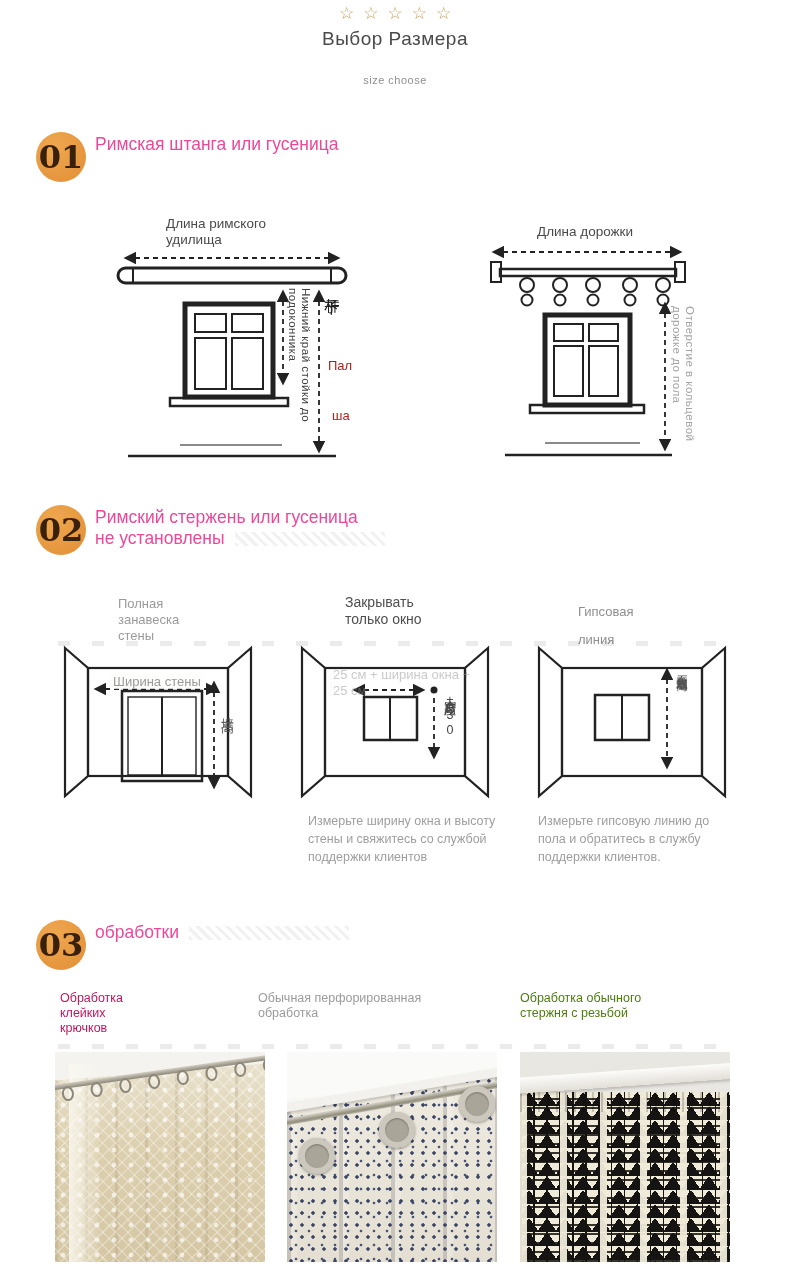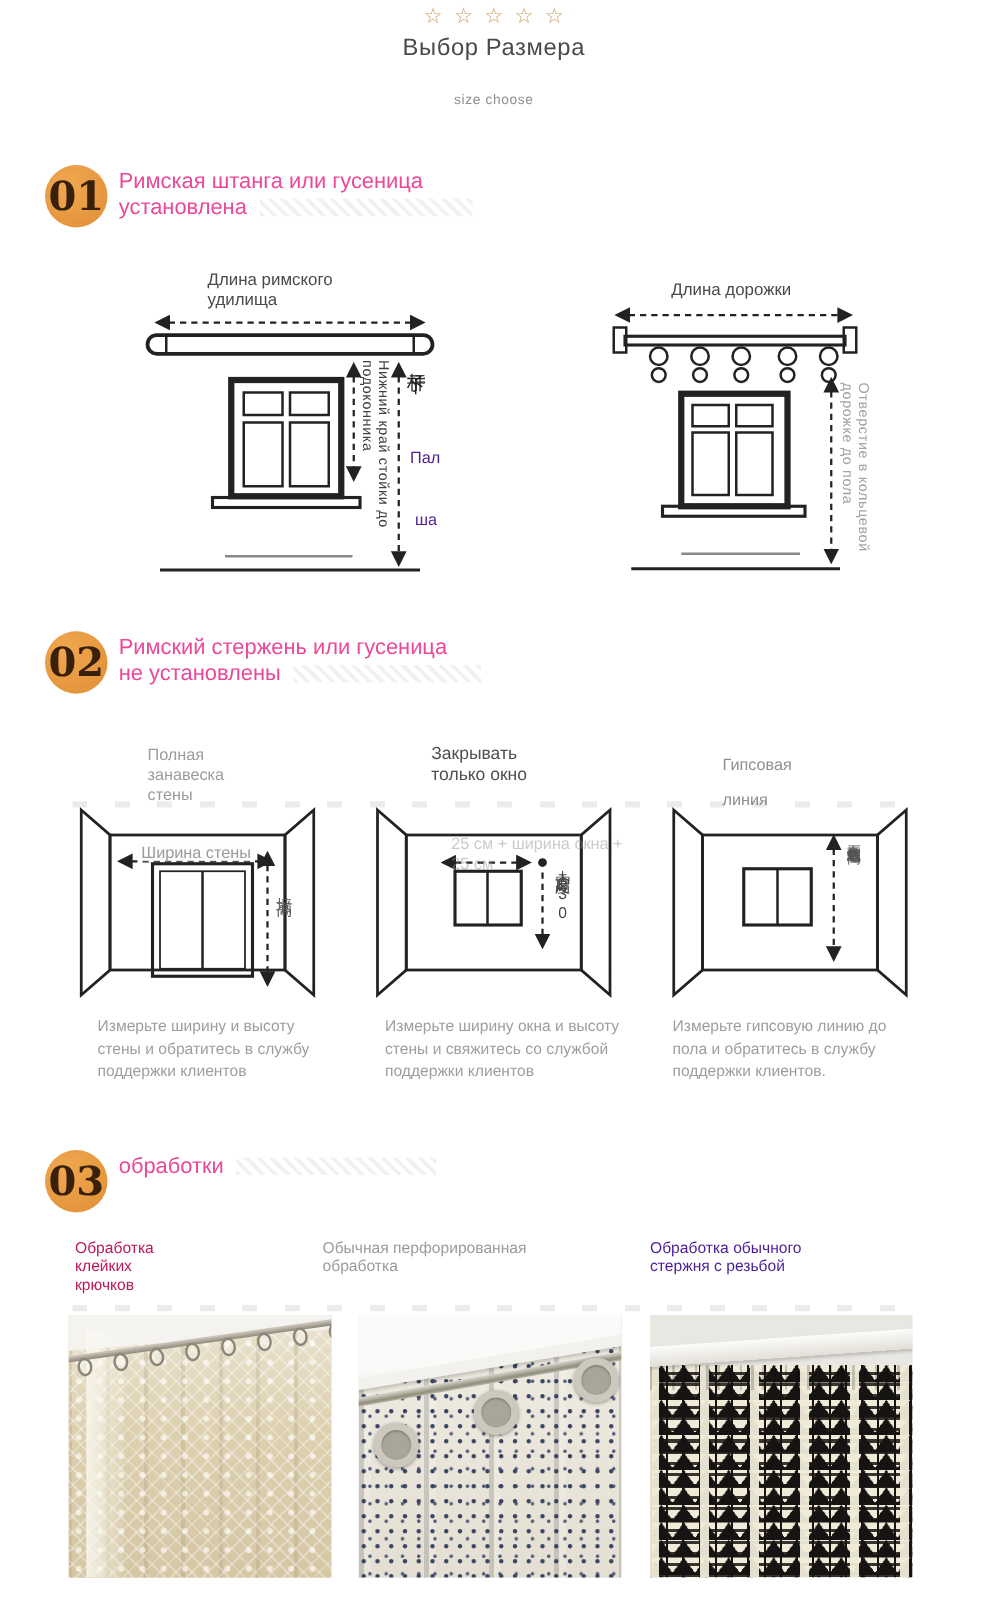--- a/index.html
+++ b/index.html
@@ -30,26 +30,26 @@
   
   .diagram{position:absolute;}
   svg .ln{stroke:#222;fill:none;}
   svg .dash{stroke:#222;stroke-width:1.8;stroke-dasharray:5 4;fill:none;}
   svg .gray-line{stroke:#8a8a8a;}
   .abs{position:absolute;}
   .lbl{font-size:13.5px;color:#4a4a4a;line-height:16px;}
   .v-ru{writing-mode:vertical-rl;font-size:11.5px;color:#3f3f3f;letter-spacing:.5px;line-height:13px;}
   .v-ru-gray{writing-mode:vertical-rl;font-size:11.5px;color:#a3a3a3;letter-spacing:.5px;line-height:13px;}
   .v-cn{writing-mode:vertical-rl;text-orientation:upright;color:#222;letter-spacing:2px;}
-  .faded{color:#4c1d95;filter:blur(.5px);font-size:13px;}
+  .faded{color:#b91c1c;filter:blur(.5px);font-size:13px;}
 
   
   .col-label{position:absolute;font-size:13px;line-height:16px;}
   .note{position:absolute;font-size:12.5px;line-height:1.45;color:#9e9e9e;}
-  .faint-cn{position:absolute;font-size:13px;line-height:16px;color:rgba(150,150,150,.5);margin-left:28px;}
+  .faint-cn{position:absolute;font-size:13px;line-height:16px;color:rgba(150,150,150,.5);}
   .wm-dotrow{position:absolute;height:5px;
     background:repeating-linear-gradient(90deg,rgba(0,0,0,.08) 0 12px,transparent 12px 34px);}
 
   
   .caption{position:absolute;font-size:12.5px;line-height:15px;}
 
   
   .photo{position:absolute;top:1052px;width:210px;height:210px;overflow:hidden;}
   
   .p1{background-color:#ddd1b3;background-image:
@@ -128,21 +128,20 @@
     <div class="hatch-thin"></div>
     <div class="band-center">
         <span class="page-sub">size choose</span>
       </div>
     <div class="hatch-thin"></div>
   </div>
 
   <div class="sec-badge" style="top:132px;">01</div>
   <div class="sec-head" style="top:134px;">
     <div>Римская штанга или гусеница</div>
-    <div><span>установлена</span><span class="wm-strip" style="width:170px;"></span></div>
   </div>
 
   <div class="diagram" style="left:100px;top:212px;width:280px;height:252px;">
     <svg width="280" height="252" viewBox="0 0 280 252">
       <line class="dash" x1="26" y1="46" x2="238" y2="46" marker-start="url(#ah)" marker-end="url(#ah)"></line>
       <rect class="ln" x="18" y="56" width="228" height="15" rx="7.5" stroke-width="3" fill="#fff"></rect>
       <line class="ln" x1="33" y1="57" x2="33" y2="71" stroke-width="2"></line>
       <line class="ln" x1="231" y1="57" x2="231" y2="71" stroke-width="2"></line>
       <rect class="ln" x="85" y="92" width="88" height="93" stroke-width="5"></rect>
       <rect class="ln" x="95" y="102" width="31" height="18" stroke-width="2"></rect>
@@ -241,32 +240,31 @@
       <polygon class="ln" points="7,3 30,23 30,131 7,151" stroke-width="2.2" fill="#fdfdfa"></polygon>
       <polygon class="ln" points="193,3 170,23 170,131 193,151" stroke-width="2.2" fill="#fdfdfa"></polygon>
       <rect class="ln" x="30" y="23" width="140" height="108" stroke-width="2.2" fill="#fdfdfa"></rect>
       <rect class="ln" x="63" y="50" width="54" height="45" stroke-width="2.5" fill="#fdfdfa"></rect>
       <line class="ln" x1="90" y1="50" x2="90" y2="95" stroke-width="2"></line>
       <line class="dash" x1="135" y1="25" x2="135" y2="122" marker-start="url(#ah)" marker-end="url(#ah)"></line>
     </svg>
     <div class="abs v-cn" style="left:142px;top:22px;font-size:11px;color:#555;letter-spacing:.5px;">石膏线底边到地板高</div>
   </div>
 
-  <div class="note" style="left:78px;top:812px;width:182px;">Измерьте ширину и высоту стены и обратитесь в службу поддержки клиентов</div>
   <div class="note" style="left:308px;top:812px;width:196px;">Измерьте ширину окна и высоту стены и свяжитесь со службой поддержки клиентов</div>
   <div class="note" style="left:538px;top:812px;width:196px;">Измерьте гипсовую линию до пола и обратитесь в службу поддержки клиентов.</div>
 
   <div class="sec-badge" style="top:920px;">03</div>
   <div class="sec-head" style="top:922px;">
     <div><span>обработки</span><span class="wm-strip" style="width:160px;"></span></div>
   </div>
 
   <div class="caption" style="left:60px;top:991px;width:95px;color:#be185d;">Обработка клейких крючков</div>
   <div class="caption" style="left:258px;top:991px;width:175px;color:#9b9b9b;">Обычная перфорированная обработка</div>
-  <div class="caption" style="left:520px;top:991px;width:165px;color:#4c1d95;">Обработка обычного стержня с резьбой</div>
+  <div class="caption" style="left:520px;top:991px;width:165px;color:#4d7c0f;">Обработка обычного стержня с резьбой</div>
 
   <div class="wm-dotrow" style="left:58px;right:56px;top:1044px;"></div>
 
   <div class="photo p1" style="left:55px;">
     <div class="p1-ceiling"></div>
     <div class="p1-sheer"></div>
     <div class="p1-rod">
       <span class="p1-ring"></span>
       <span class="p1-ring"></span>
       <span class="p1-ring"></span>

